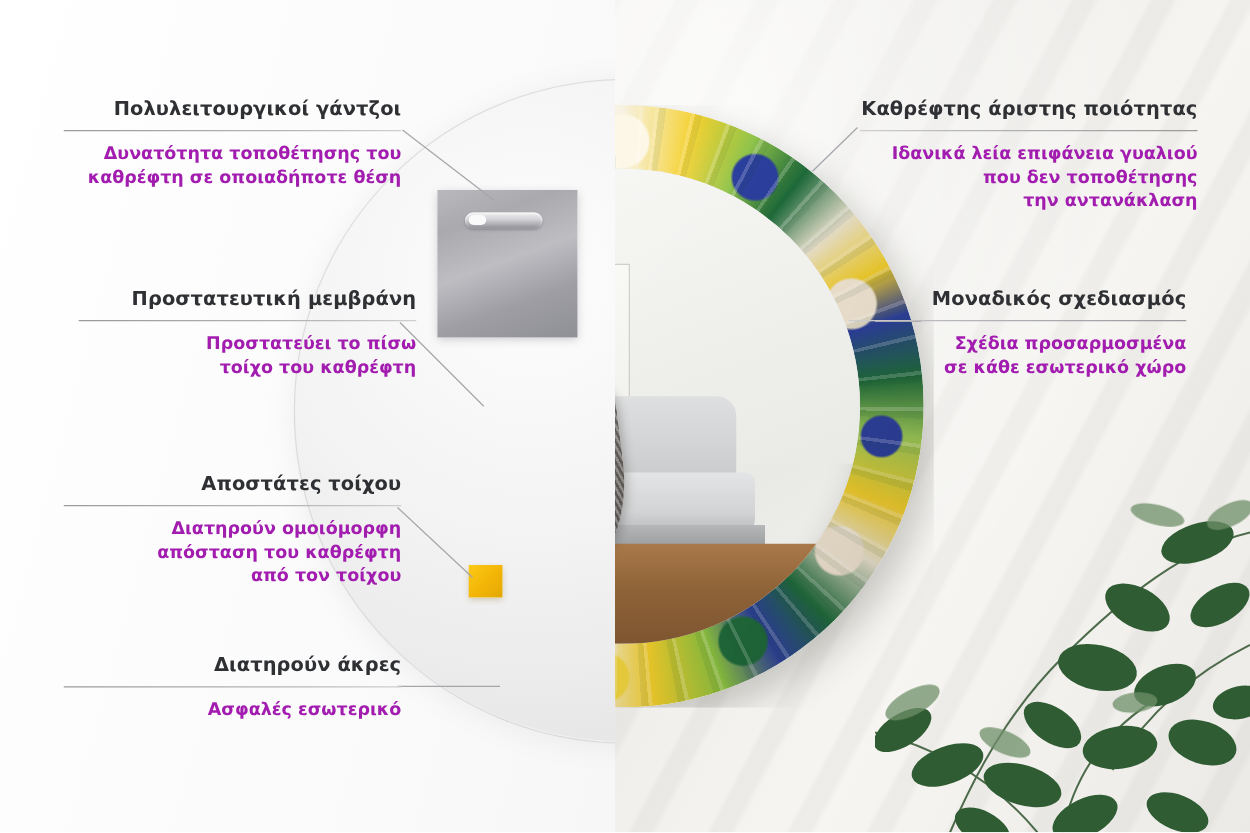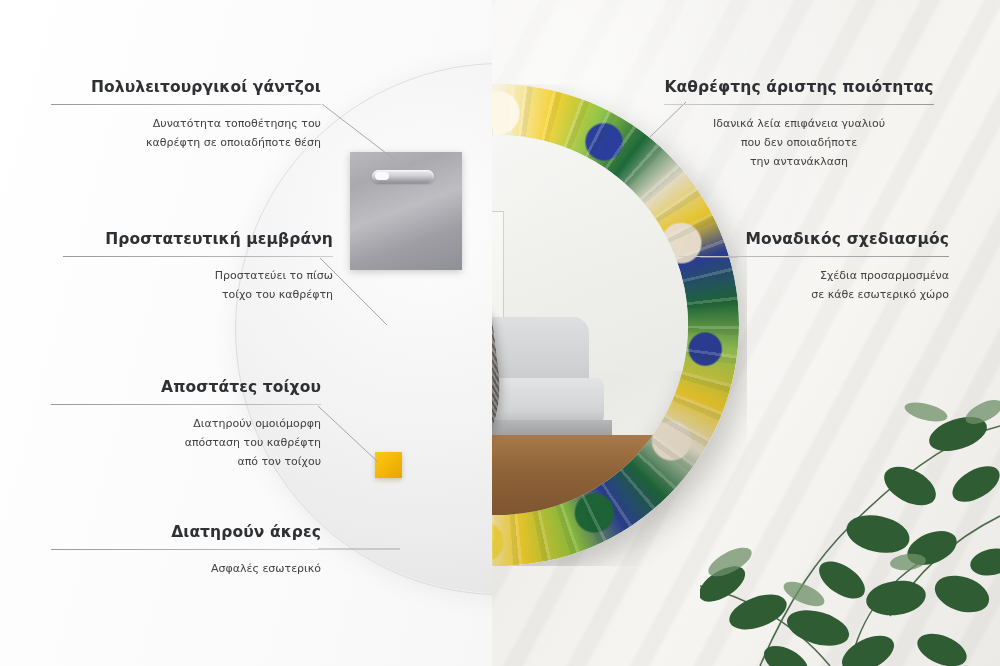--- a/index.html
+++ b/index.html
@@ -55,21 +55,21 @@
   .callout{position:absolute;}
   .callout .c-title{
     font-size:15.5px;font-weight:bold;color:#2e3033;letter-spacing:.1px;
     line-height:20px;white-space:nowrap;
   }
   .callout .c-rule{
     height:1px;background:linear-gradient(90deg,#9a9a9e 0%,#b7b7bb 70%,#cfcfd2 100%);
     margin:7px 0 9px 0;
   }
   .callout .c-body{
-    font-size:11px;color:#404040;line-height:19px;font-weight:400;
+    font-size:14px;color:#a21caf;line-height:19px;font-weight:700;
   }
   .callout.left{text-align:right;}
   .callout.right{text-align:right;}
   .callout.right .c-rule{
     background:linear-gradient(90deg,#cfcfd2 0%,#b7b7bb 30%,#9a9a9e 100%);
   }
 
   
   .leaders{position:absolute;left:0;top:0;width:1000px;height:666px;pointer-events:none;}
 
@@ -313,26 +313,26 @@
   </div>
 
   <div class="callout left" style="left:51px;top:522px;width:270px;">
     <div class="c-title">Διατηρούν άκρες</div>
     <div class="c-rule"></div>
     <div class="c-body">
       <div>Ασφαλές εσωτερικό</div>
     </div>
   </div>
 
-  <div class="callout right" style="left:664px;top:77px;width:270px;text-align:center;">
+  <div class="callout right" style="left:688px;top:77px;width:270px;">
     <div class="c-title">Καθρέφτης άριστης ποιότητας</div>
     <div class="c-rule"></div>
     <div class="c-body">
       <div>Ιδανικά λεία επιφάνεια γυαλιού</div>
-      <div>που δεν οποιαδήποτε</div>
+      <div>που δεν τοποθέτησης</div>
       <div>την αντανάκλαση</div>
     </div>
   </div>
 
   <div class="callout right" style="left:679px;top:229px;width:270px;">
     <div class="c-title">Μοναδικός σχεδιασμός</div>
     <div class="c-rule"></div>
     <div class="c-body">
       <div>Σχέδια προσαρμοσμένα</div>
       <div>σε κάθε εσωτερικό χώρο</div>

